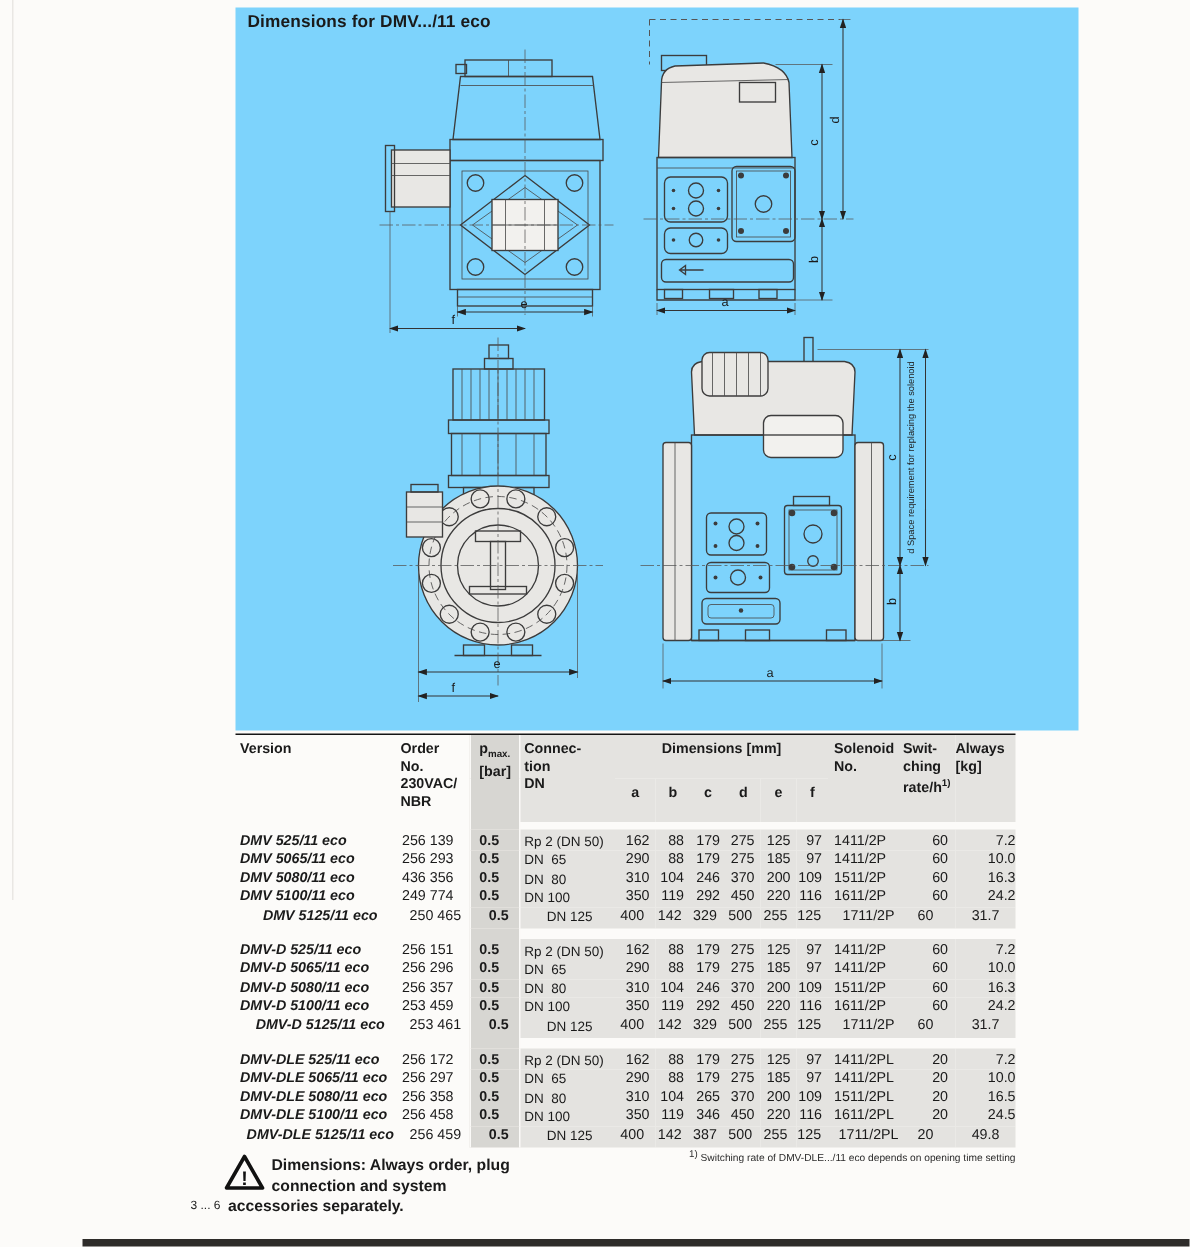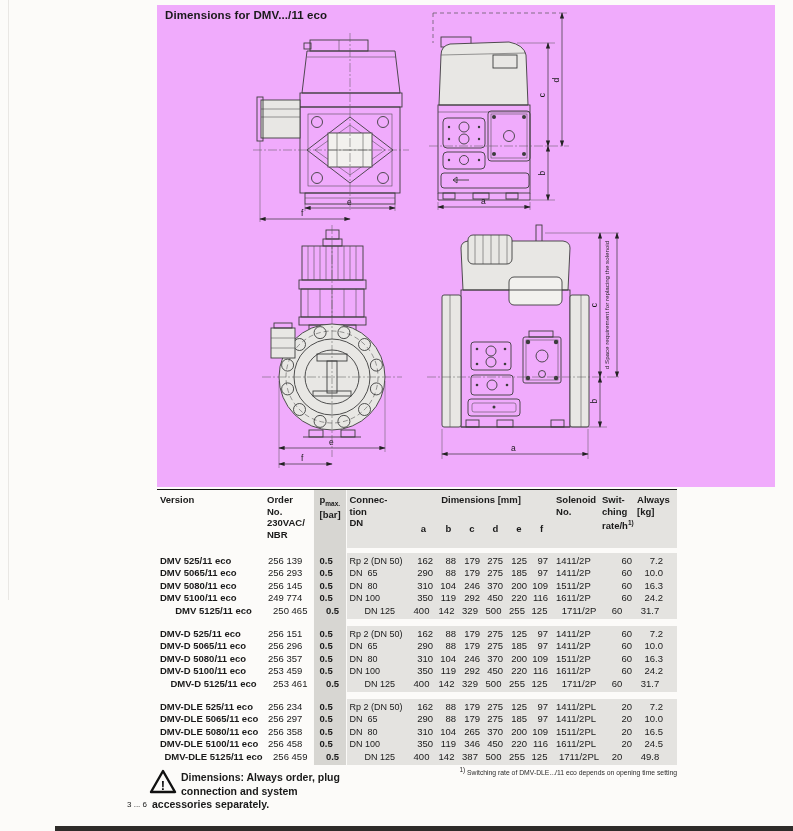--- a/index.html
+++ b/index.html
@@ -5,21 +5,21 @@
   html,body{margin:0;padding:0;}
   body{
     position:relative;width:793px;height:831px;overflow:hidden;
     background:#fcfbf9;color:#1a1a1a;
     font-family:"Liberation Sans",sans-serif;
   }
   .page-edge-left{position:absolute;left:8px;top:0;width:1px;height:600px;background:#e9e7e4;}
   .page-edge-bottom{position:absolute;left:55px;top:826px;width:738px;height:5px;background:#2e2c2a;}
 
   
-  .panel{position:absolute;left:157px;top:5px;width:618px;height:482px;background:#f0abfc;}
+  .panel{position:absolute;left:157px;top:5px;width:562px;height:482px;background:#7dd3fc;}
   .panel-title{position:absolute;left:8px;top:4px;font-size:11.5px;font-weight:bold;letter-spacing:.1px;}
   svg.drawings{position:absolute;left:0;top:0;}
   svg.drawings .ln{fill:none;stroke:#3c3c3c;stroke-width:.9;}
   svg.drawings .lnf{fill:#e8e7e4;stroke:#3c3c3c;stroke-width:.9;}
   svg.drawings .win{fill:#f2f1ee;stroke:#3c3c3c;stroke-width:.9;}
   svg.drawings .thin{fill:none;stroke:#4a4a4a;stroke-width:.55;}
   svg.drawings .dim{fill:none;stroke:#333;stroke-width:.7;}
   svg.drawings .ext{fill:none;stroke:#555;stroke-width:.5;}
   svg.drawings .cl{fill:none;stroke:#555;stroke-width:.5;stroke-dasharray:9 2 2 2;}
   svg.drawings .dash{fill:none;stroke:#555;stroke-width:.7;stroke-dasharray:4 3;}
@@ -35,28 +35,28 @@
   thead th.dimhead{height:auto;padding-top:4px;text-align:center;}
   thead th.letter{height:auto;text-align:center;font-weight:bold;}
   .pre{white-space:pre-line;}
   .bg-l{background:#e4e3e0;}
   .bg-d{background:#d7d6d2;border-left:1.5px solid #fbfaf8;border-right:1.5px solid #fbfaf8;}
   tbody.sp td{height:5px;line-height:5px;}
   tbody.gap td{height:7px;line-height:7px;}
   tbody.grp td{height:12.4px;line-height:12.4px;}
   tbody.grp tr:first-child td{padding-top:2px;}
   tbody.grp tr:last-child td{padding-bottom:2px;text-align:center;}
-  td.c-version{font-weight:bold;padding-left:3px;}
+  td.c-version{font-weight:bold;padding-left:3px;font-style:italic;}
   td.c-order{padding-left:1px;}
   td.c-pmax{font-weight:bold;padding-left:6px;}
   td.c-dn{padding-left:3px;white-space:pre;font-size:9px;}
   td.c-a,td.c-b,td.c-c,td.c-d,td.c-e,td.c-f{text-align:right;padding-right:4px;}
   td.c-sol{padding-left:4px;}
   td.c-rate{text-align:right;padding-right:5px;}
-  td.c-wt{text-align:right;padding-right:14px;}
+  td.c-wt{text-align:right;padding-right:0;}
   th.h-pad{padding-left:3px;}
   sub{font-size:6.5px;}
   sup{font-size:6.5px;}
 
   
   .footnote{position:absolute;left:157px;top:766px;width:520px;text-align:right;font-size:6.8px;color:#2a2a2a;}
   .warn{position:absolute;left:149px;top:769px;}
   .imp-text{position:absolute;left:181px;top:770px;font-size:10.5px;font-weight:bold;line-height:14px;}
   .imp-line3{position:absolute;left:127px;top:798px;font-size:10.5px;font-weight:bold;}
   .imp-line3 .range{font-size:8px;font-weight:normal;margin-right:5px;vertical-align:1px;margin-top:28px;}
@@ -373,21 +373,21 @@
           <td class="c-c bg-l">179</td>
           <td class="c-d bg-l">275</td>
           <td class="c-e bg-l">185</td>
           <td class="c-f bg-l">97</td>
           <td class="c-sol bg-l">1411/2P</td>
           <td class="c-rate bg-l">60</td>
           <td class="c-wt bg-l">10.0</td>
         </tr>
         <tr>
           <td class="c-version">DMV 5080/11 eco</td>
-          <td class="c-order">256 145</td>
+          <td class="c-order">436 356</td>
           <td class="c-pmax bg-d">0.5</td>
           <td class="c-dn bg-l">DN  80</td>
           <td class="c-a bg-l">310</td>
           <td class="c-b bg-l">104</td>
           <td class="c-c bg-l">246</td>
           <td class="c-d bg-l">370</td>
           <td class="c-e bg-l">200</td>
           <td class="c-f bg-l">109</td>
           <td class="c-sol bg-l">1511/2P</td>
           <td class="c-rate bg-l">60</td>
@@ -531,21 +531,21 @@
           <td></td>
           <td></td>
           <td></td>
           <td></td>
           <td></td>
         </tr>
       </tbody>
       <tbody class="grp">
         <tr>
           <td class="c-version">DMV-DLE 525/11 eco</td>
-          <td class="c-order">256 234</td>
+          <td class="c-order">256 172</td>
           <td class="c-pmax bg-d">0.5</td>
           <td class="c-dn bg-l">Rp 2 (DN 50)</td>
           <td class="c-a bg-l">162</td>
           <td class="c-b bg-l">88</td>
           <td class="c-c bg-l">179</td>
           <td class="c-d bg-l">275</td>
           <td class="c-e bg-l">125</td>
           <td class="c-f bg-l">97</td>
           <td class="c-sol bg-l">1411/2PL</td>
           <td class="c-rate bg-l">20</td>

